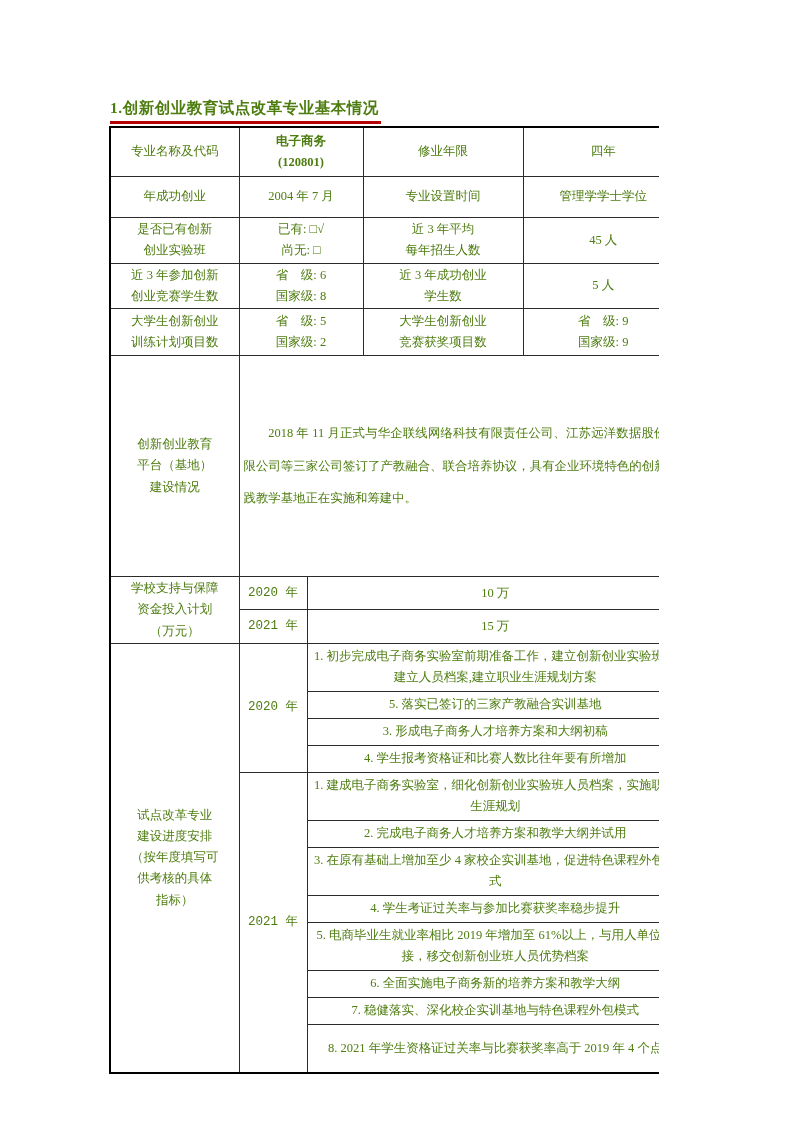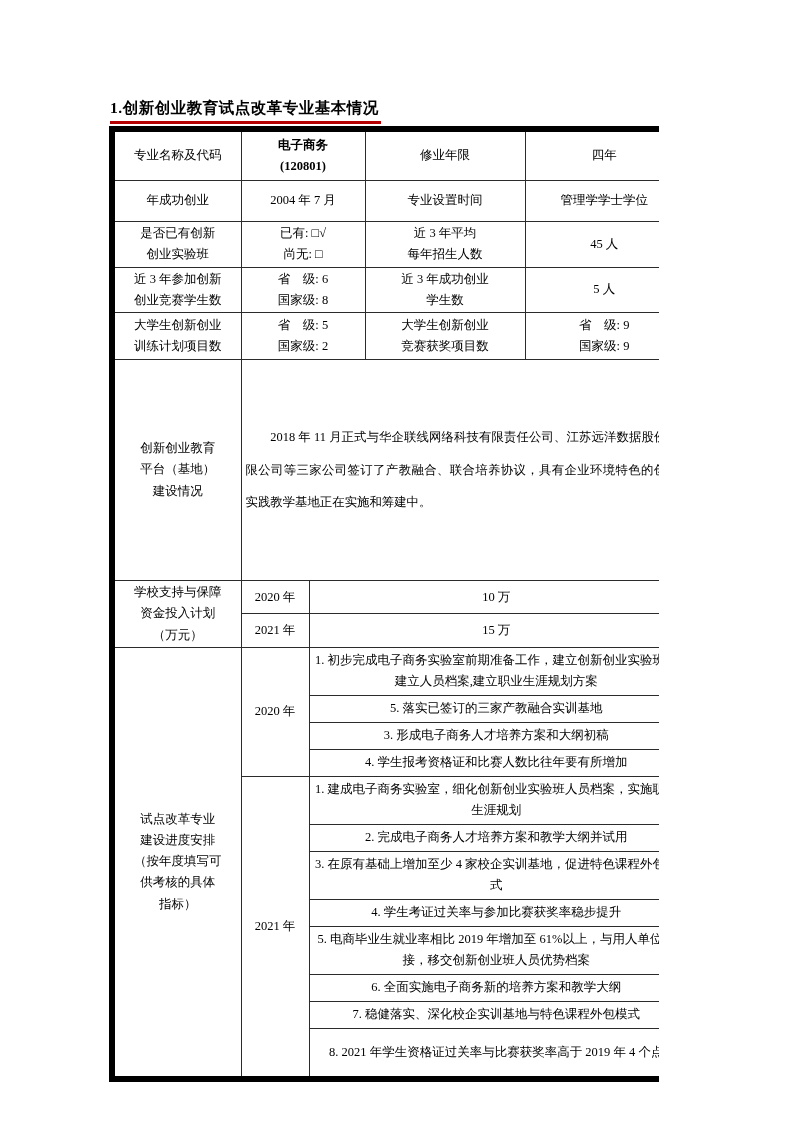--- a/index.html
+++ b/index.html
@@ -1,39 +1,39 @@
 <!DOCTYPE html>
 <html lang="zh"><head>
 <meta charset="utf-8">
 <style>
   html,body{margin:0;padding:0;background:#ffffff;}
   .page{
     position:relative;
     width:659px;height:1122px;
     background:#ffffff;
     font-family:"Liberation Serif","DejaVu Serif",serif;
-    color:#000000;
+    color:#4d7c0f;
     overflow:hidden;
   }
   .title{
     position:absolute;left:110px;top:97px;
     margin:0;
     font-size:15.5px;font-weight:bold;
     letter-spacing:.5px;
     line-height:22px;
     padding:0 2px 2px 0;
     border-bottom:3px solid #b40000;
     white-space:nowrap;
   }
   table.main{
     position:absolute;left:109px;top:126px;
     width:574px;
     border-collapse:collapse;
     table-layout:fixed;
-    border:6px solid #000000;
+    border:2px solid #000000;
   }
   table.main td{
     border:1px solid #2b2b2b;
     vertical-align:middle;
     font-size:12.5px;
     padding:1px 4px;
     text-align:center;
     line-height:1.7;
     overflow:hidden;
   }
@@ -58,21 +58,21 @@
     text-align:left;vertical-align:middle;
     padding:6px 12px 6px 10px;
     font-family:Liberation Serif, serif;
   }
   td.platform .para{
     text-indent:2em;
     line-height:2.62;
     font-size:12.4px;
     text-align:justify;
   }
-  td.year{font-size:12.5px;}
+  td.year{font-size:12.5px;font-family:Liberation Mono, monospace;}
   td.item{
     text-align:left;
     padding:1px 10px 1px 8px;
     font-size:12.4px;
     line-height:1.84;
     vertical-align:middle;
   }
   .nowrap{white-space:nowrap;}
 </style>
 </head>

